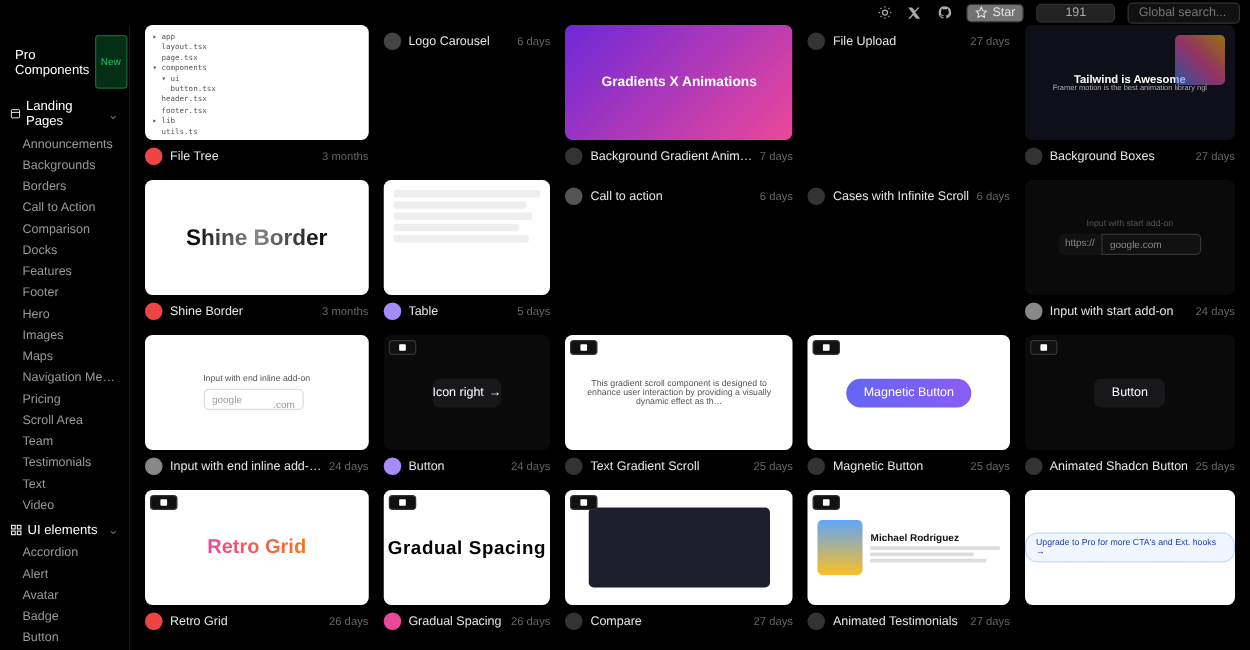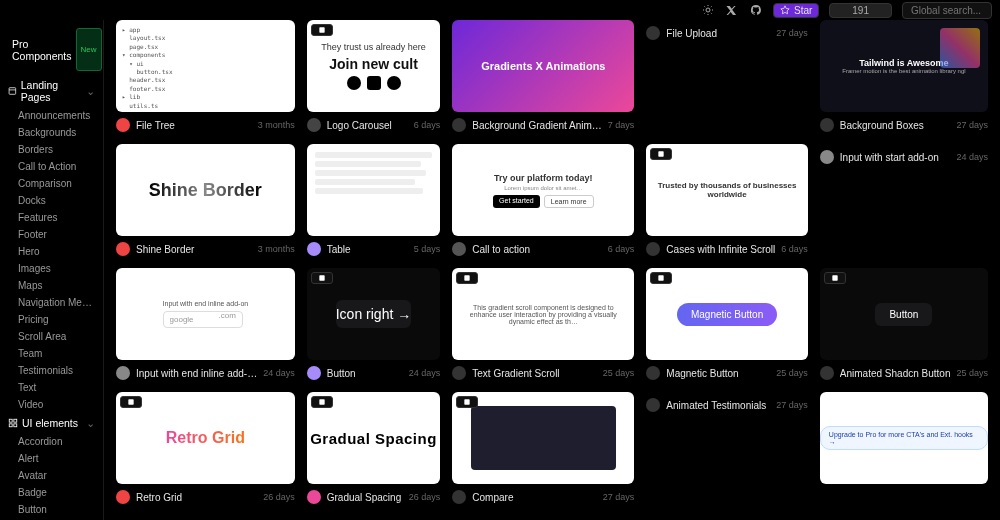--- a/index.html
+++ b/index.html
@@ -1,19 +1,19 @@
 <!DOCTYPE html>
 <html><head>
 <meta charset="utf-8">
 <style>
 * { margin: 0; padding: 0; box-sizing: border-box; }
 body { background: #000; color: #e5e5e5; font-family: -apple-system, BlinkMacSystemFont, "Segoe UI", sans-serif; font-size: 12px; width: 1000px; height: 520px; overflow: hidden; }
 .topbar { position: absolute; top: 0; right: 0; height: 20px; display: flex; align-items: center; gap: 10px; padding: 0 8px; z-index: 10; }
 .topbar .ic { width: 14px; height: 14px; display:flex; align-items:center; justify-content:center; color:#aaa; }
-.star-btn { display:flex; align-items:center; gap:4px; background:#6d28d9; border:1px solid #333; padding:1px 6px; border-radius:4px; font-size:10px; }
+.star-btn { display:flex; align-items:center; gap:4px; background:#737373; border:1px solid #333; padding:1px 6px; border-radius:4px; font-size:10px; }
 .count-btn { background:#222; border:1px solid #333; padding:1px 22px; border-radius:4px; font-size:10px; color:#aaa;}
 .search { background:#111; border:1px solid #333; padding:2px 8px; border-radius:4px; font-size:10px; color:#888; width:90px; }
 
 .layout { display:flex; height:520px; padding-top:20px; }
 .sidebar { width:104px; background:#000; border-right:1px solid #1a1a1a; overflow-y:auto; padding:4px 0; scrollbar-width:thin; scrollbar-color:#333 #000;}
 .sidebar::-webkit-scrollbar{width:6px}.sidebar::-webkit-scrollbar-thumb{background:#333;border-radius:3px}
 .side-sec { padding:4px 8px; display:flex; align-items:center; gap:4px; font-size:10.5px; color:#fff; font-weight:500; cursor:pointer;}
 .side-sec .chev { margin-left:auto; color:#666; }
 .new-badge { background:#052e16; color:#22c55e; font-size:8px; padding:16px 4px; border-radius:3px; border:1px solid #166534;}
 .side-item { padding:3px 8px 3px 18px; font-size:10px; color:#999; cursor:pointer; white-space:nowrap; overflow:hidden; text-overflow:ellipsis;}
@@ -30,21 +30,21 @@
 .title { font-size:10px; color:#e5e5e5; flex:1; white-space:nowrap; overflow:hidden; text-overflow:ellipsis;}
 .time { font-size:9px; color:#666; white-space:nowrap;}
 
 
 .pv-text{font-size:9px;color:#333;text-align:center;line-height:1.2}
 .pv-big{font-size:14px;font-weight:700;color:#111}
 .pv-shine{font-size:18px;font-weight:700;background:linear-gradient(90deg,#000,#888,#000);-webkit-background-clip:text;color:transparent}
 .pv-grad{background:linear-gradient(135deg,#6d28d9,#ec4899);width:100%;height:100%;display:flex;align-items:center;justify-content:center;color:#fff;font-size:11px;font-weight:700}
 .pv-boxes{background:#0f0f1a;width:100%;height:100%;display:flex;align-items:center;justify-content:center;position:relative}
 .pv-boxes::before{content:"";position:absolute;right:8px;top:8px;width:40px;height:40px;background:linear-gradient(45deg,#3b82f6,#ec4899,#eab308);border-radius:4px;opacity:.6}
-.pv-btn{background:#18181b;color:#fff;padding:6px 0;border-radius:6px;font-size:14px;display:flex;align-items:center;gap:4px}
+.pv-btn{background:#18181b;color:#fff;padding:6px 0;border-radius:6px;font-size:10px;display:flex;align-items:center;gap:4px}
 .pv-mag{background:linear-gradient(90deg,#6366f1,#8b5cf6);color:#fff;padding:6px 14px;border-radius:14px;font-size:10px}
 .pv-retro{font-size:16px;font-weight:800;background:linear-gradient(90deg,#ec4899,#f97316);-webkit-background-clip:text;color:transparent}
 .pv-gradsp{font-size:15px;font-weight:800;color:#000;letter-spacing:.5px}
 .pv-upload{display:flex;flex-direction:column;align-items:center;gap:4px;color:#666}
 .pv-upload .box{width:30px;height:30px;border:1px dashed #ccc;border-radius:4px}
 .pv-tree{width:100%;height:100%;padding:6px;font-size:6px;color:#555;line-height:1.4;font-family:monospace}
 .pv-input{border:1px solid #ddd;border-radius:4px;padding:3px 6px;font-size:8px;color:#999;width:80px;background:#fff}
 .pv-dark-input{border:1px solid #333;background:#111;color:#888}
 .pv-table{width:100%;height:100%;padding:8px;display:flex;flex-direction:column;gap:3px}
 .pv-table .row{height:6px;background:#eee;border-radius:2px}
@@ -158,36 +158,20 @@
     <div class="preview ">
       <div class="pv-tree">▸ app<br>&nbsp;&nbsp;layout.tsx<br>&nbsp;&nbsp;page.tsx<br>▾ components<br>&nbsp;&nbsp;▾ ui<br>&nbsp;&nbsp;&nbsp;&nbsp;button.tsx<br>&nbsp;&nbsp;header.tsx<br>&nbsp;&nbsp;footer.tsx<br>▸ lib<br>&nbsp;&nbsp;utils.ts</div>
     </div>
     <div class="meta">
       <div class="avatar" style="background:#ef4444"></div>
       <div class="title">File Tree</div>
       <div class="time">3 months</div>
     </div>
         </div>
         <div class="card">
-    <div class="preview ">
-      <div class="pro-tag">
-              <svg width="8" height="8" viewBox="0 0 24 24" fill="currentColor">
-                <rect x="4" y="4" width="16" height="16" rx="2"></rect>
-              </svg>
-            </div>
-            <div class="pv-logo">
-              <div class="pv-text">They trust us already here</div>
-              <div class="pv-big">Join new cult</div>
-              <div class="icons">
-                <div class="ic"></div>
-                <div class="ic" style="border-radius:3px"></div>
-                <div class="ic"></div>
-              </div>
-            </div>
-    </div>
     <div class="meta">
       <div class="avatar" style="background:#444"></div>
       <div class="title">Logo Carousel</div>
       <div class="time">6 days</div>
     </div>
         </div>
         <div class="card">
     <div class="preview ">
       <div class="pv-grad">Gradients X Animations</div>
     </div>
@@ -239,63 +223,54 @@
               <div class="row" style="width:92%"></div>
             </div>
     </div>
     <div class="meta">
       <div class="avatar" style="background:#a78bfa"></div>
       <div class="title">Table</div>
       <div class="time">5 days</div>
     </div>
         </div>
         <div class="card">
-    <div class="preview ">
-      <div class="pv-cta">
-              <div style="font-size:9px;font-weight:600">Try our platform today!</div>
-              <div style="font-size:6px;color:#888;margin-top:2px">Lorem ipsum dolor sit amet…</div>
-              <div class="btns">
-                <div class="b1">Get started</div>
-                <div class="b2">Learn more</div>
-              </div>
-            </div>
-    </div>
     <div class="meta">
       <div class="avatar" style="background:#555"></div>
       <div class="title">Call to action</div>
       <div class="time">6 days</div>
     </div>
         </div>
         <div class="card">
-    <div class="preview ">
-      <div class="pro-tag">
-              <svg width="8" height="8" viewBox="0 0 24 24" fill="currentColor">
-                <rect x="4" y="4" width="16" height="16" rx="2"></rect>
-              </svg>
-            </div>
-            <div class="pv-cases">Trusted by thousands of businesses worldwide</div>
-    </div>
     <div class="meta">
       <div class="avatar" style="background:#333"></div>
       <div class="title">Cases with Infinite Scroll</div>
       <div class="time">6 days</div>
     </div>
         </div>
         <div class="card">
+    <div class="preview dark-prev">
+      <div style="text-align:center">
+              <div style="font-size:7px;color:#555;margin-bottom:4px">Input with start add-on</div>
+              <div style="display:flex">
+                <div style="background:#111;color:#888;font-size:8px;padding:3px 5px;border-radius:4px 0 0 4px">https://</div>
+                <input class="pv-input pv-dark-input" style="border-radius: 0px 4px 4px 0px;" value="google.com">
+              </div>
+            </div>
+    </div>
     <div class="meta">
       <div class="avatar" style="background:#888"></div>
       <div class="title">Input with start add-on</div>
       <div class="time">24 days</div>
     </div>
         </div>
         <div class="card">
     <div class="preview ">
       <div style="text-align:center">
               <div style="font-size:7px;color:#555;margin-bottom:4px">Input with end inline add-on</div>
-              <div style="display:flex;align-items:flex-start">
+              <div style="display:flex;align-items:flex-end">
                 <input class="pv-input" value="google" style="">
                 <span style="font-size:8px;color:#999;margin-left:-24px">.com</span>
               </div>
             </div>
     </div>
     <div class="meta">
       <div class="avatar" style="background:#888"></div>
       <div class="title">Input with end inline add-…</div>
       <div class="time">24 days</div>
     </div>
@@ -399,20 +374,36 @@
             </div>
             <div class="pv-compare"></div>
     </div>
     <div class="meta">
       <div class="avatar" style="background:#333"></div>
       <div class="title">Compare</div>
       <div class="time">27 days</div>
     </div>
         </div>
         <div class="card">
+    <div class="preview ">
+      <div class="pro-tag">
+              <svg width="8" height="8" viewBox="0 0 24 24" fill="currentColor">
+                <rect x="4" y="4" width="16" height="16" rx="2"></rect>
+              </svg>
+            </div>
+            <div class="pv-testi">
+              <div class="img"></div>
+              <div class="txt">
+                <div class="name">Michael Rodriguez</div>
+                <div class="line"></div>
+                <div class="line" style="width:80%"></div>
+                <div class="line" style="width:90%"></div>
+              </div>
+            </div>
+    </div>
     <div class="meta">
       <div class="avatar" style="background:#333"></div>
       <div class="title">Animated Testimonials</div>
       <div class="time">27 days</div>
     </div>
         </div>
         <div class="card">
     <div class="preview ">
       <div class="pv-upgrade">Upgrade to Pro for more CTA's and Ext. hooks →</div>
     </div>

